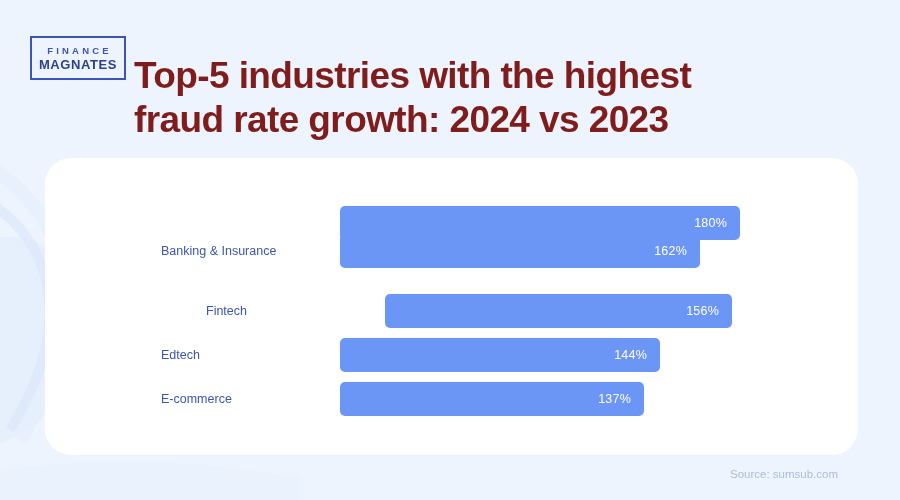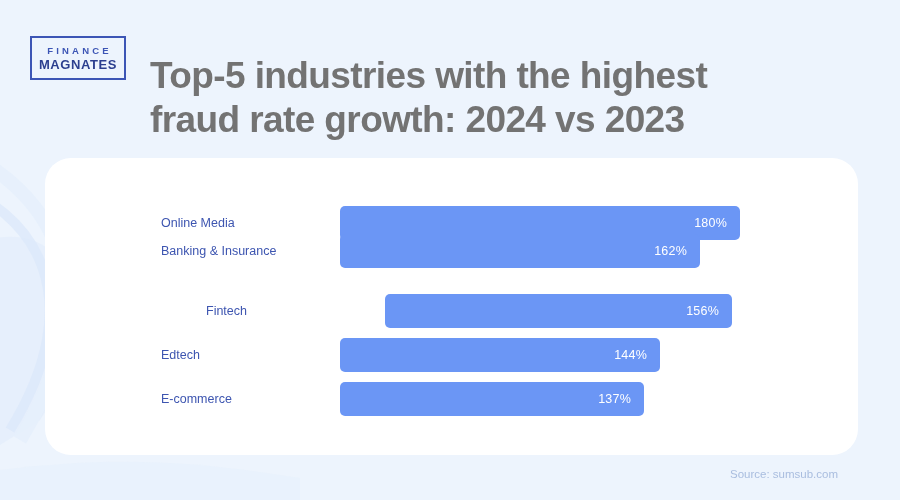--- a/index.html
+++ b/index.html
@@ -33,22 +33,22 @@
     font-size:9.5px;letter-spacing:3.2px;color:#3c55b5;
     font-weight:700;line-height:12px;padding-left:3px;
   }
   #logo .l2{
     font-size:13px;letter-spacing:0.6px;color:#2c3f8f;
     font-weight:700;line-height:15px;
   }
 
   
   #title{
-    position:absolute;left:150px;top:54px;width:680px;
-    color:#737373;
+    position:absolute;left:134px;top:54px;width:680px;
+    color:#7f1d1d;
     font-weight:700;
     font-size:37px;
     line-height:44px;
     letter-spacing:-0.6px;
   }
   #title .tline{display:block;white-space:nowrap;}
 
   
   #card{
     position:absolute;left:45px;top:158px;
@@ -108,21 +108,20 @@
   </div>
 
   <div id="title">
     <span class="tline">Top-5 industries with the highest</span>
     <span class="tline">fraud rate growth: 2024 vs 2023</span>
   </div>
 
   <div id="card">
     <div id="chart">
         <div class="row" style="top: 48px; width: 813px;">
-          <div class="cat-label" style="color: rgb(61, 85, 176);">Online Media</div>
           <div class="bar" style="width: 400px; left: 295px; background: rgb(107, 150, 245); padding-left: 10px;">
             <span class="bar-value" style="color: rgb(255, 255, 255);">180%</span>
           </div>
         </div>
         <div class="row" style="top: 76px; width: 849px;">
           <div class="cat-label" style="color: rgb(61, 85, 176);">Banking &amp; Insurance</div>
           <div class="bar" style="width: 360px; left: 295px; background: rgb(107, 150, 245);">
             <span class="bar-value" style="color: rgb(255, 255, 255);">162%</span>
           </div>
         </div>

